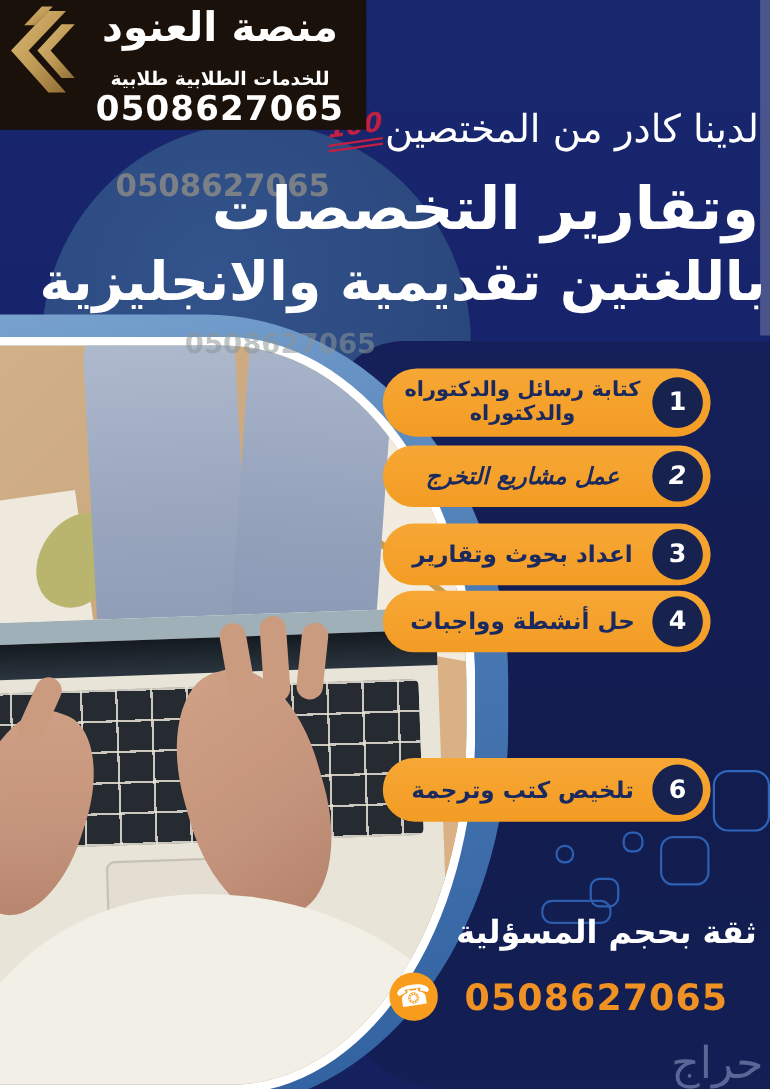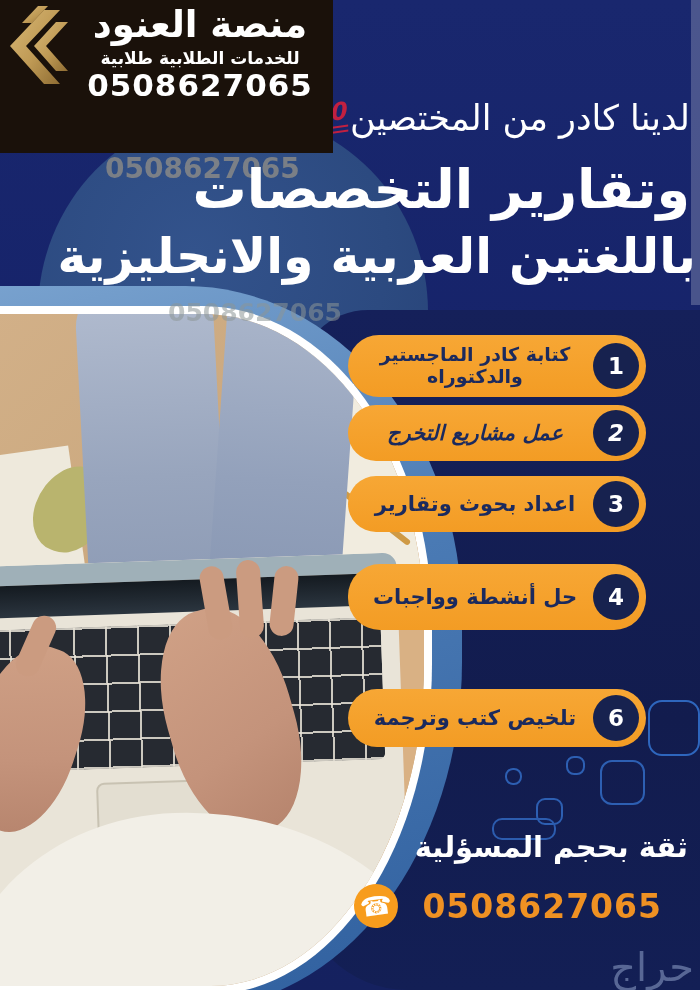--- a/index.html
+++ b/index.html
@@ -44,26 +44,26 @@
   .hand-left{left:-16px;top:330px;width:104px;height:190px;transform:rotate(18deg);}
   .hand-right{left:178px;top:292px;width:126px;height:230px;transform:rotate(-16deg);}
   .finger{background:#cb9b80;border-radius:14px;}
   .f1{left:34px;top:300px;width:24px;height:64px;transform:rotate(24deg);}
   .f2{left:214px;top:252px;width:24px;height:74px;transform:rotate(-10deg);}
   .f3{left:248px;top:246px;width:24px;height:78px;transform:rotate(-4deg);}
   .f4{left:282px;top:252px;width:24px;height:70px;transform:rotate(6deg);}
   .shirt{left:-36px;top:498px;width:500px;height:260px;background:#f2efe7;transform:rotate(-2deg);
          border-radius:45% 55% 0 0 / 75% 85% 0 0;}
   
-  .brandbox{position:absolute;left:0;top:0;width:333px;height:153px;background:#1a110a;z-index:6;
+  .brandbox{position:absolute;left:0;top:0;width:333px;height:118px;background:#1a110a;z-index:6;
             display:flex;align-items:flex-start;}
   .logo{position:absolute;left:4px;top:4px;width:70px;height:84px;}
   .brand-text{position:absolute;right:8px;top:4px;width:250px;text-align:center;direction:rtl;color:#fff;}
   .brand-name{font-size:37px;font-weight:700;letter-spacing:0;line-height:1.15;}
-  .brand-sub{font-size:17px;font-weight:600;margin-top:1px;}
+  .brand-sub{font-size:17px;font-weight:600;margin-top:15px;}
   .brand-phone{font-size:31px;font-weight:700;letter-spacing:1px;direction:ltr;line-height:1.1;}
   
   .tagline{position:absolute;right:12px;top:48px;z-index:5;direction:rtl;color:#efa42e;
            font-size:29px;font-weight:700;}
   .hero1{position:absolute;right:10px;top:98px;z-index:5;direction:rtl;color:#fff;
          font-size:35px;font-weight:500;display:flex;align-items:center;gap:2px;}
   .hundred{display:inline-block;transform:rotate(-8deg) skewX(-6deg);color:#c22040;
            font-size:24px;font-weight:700;font-style:italic;
            border-bottom:7px double #c22040;line-height:1;padding-bottom:2px;}
   .hero2{position:absolute;right:10px;top:158px;z-index:5;direction:rtl;color:#fff;
@@ -77,21 +77,21 @@
   .pill{position:absolute;left:348px;width:298px;z-index:5;background:linear-gradient(180deg,#f7a735,#f39c24);
         border-radius:32px;display:flex;align-items:center;justify-content:center;}
   .pill-label{direction:rtl;text-align:center;color:#1b2a5e;font-weight:700;
               padding:0 60px 0 16px;width:100%;line-height:1.15;}
   .pill-num{position:absolute;right:7px;top:50%;transform:translateY(-50%);width:46px;height:46px;
             border-radius:50%;background:#17224f;color:#fff;font-size:23px;font-weight:700;
             display:flex;align-items:center;justify-content:center;}
   .p1{top:335px;height:62px;}  .p1 .pill-label{font-size:19px;}
   .p2{top:405px;height:56px;font-style:italic;}  .p2 .pill-label{font-size:21px;}
   .p3{top:476px;height:56px;}  .p3 .pill-label{font-size:21px;}
-  .p4{top:564px;height:66px;}  .p4 .pill-label{font-size:21px;}
+  .p4{top:537px;height:56px;}  .p4 .pill-label{font-size:21px;}
   .p5{top:617px;height:56px;}  .p5 .pill-label{font-size:21px;}
   .p6{top:689px;height:58px;}  .p6 .pill-label{font-size:21px;}
   
   .sq{position:absolute;z-index:5;border:2px solid #2d5fb2;border-radius:8px;background:transparent;}
   .sq1{left:505px;top:768px;width:17px;height:17px;}
   .sq2{left:536px;top:798px;width:27px;height:27px;border-radius:9px;}
   .sq3{left:566px;top:756px;width:19px;height:19px;}
   .sq4{left:600px;top:760px;width:45px;height:45px;border-radius:12px;}
   .sq5{left:648px;top:700px;width:52px;height:56px;border-radius:14px;border-color:#2e66bd;}
   .sq6{left:492px;top:818px;width:64px;height:22px;border-radius:10px;border-color:#2c5cae;}
@@ -158,25 +158,25 @@
       <div class="brand-phone">0508627065</div>
     </div>
   </div>
 
   <div class="hero1">
     <span>لدينا كادر من المختصين</span>
     <span class="hundred"><span>100</span></span>
   </div>
   <div class="wm wm1">0508627065</div>
   <div class="hero2">وتقارير التخصصات</div>
-  <div class="hero3">باللغتين العربية والانجليزية</div>
+  <div class="hero3">باللغتين تقديمية والانجليزية</div>
   <div class="wm wm2">0508627065</div>
 
   <div class="pill p1">
-    <div class="pill-label">كتابة كادر الماجستير والدكتوراه</div>
+    <div class="pill-label">كتابة رسائل والدكتوراه والدكتوراه</div>
     <div class="pill-num">1</div>
   </div>
   <div class="pill p2">
     <div class="pill-label">عمل مشاريع التخرج</div>
     <div class="pill-num">2</div>
   </div>
   <div class="pill p3">
     <div class="pill-label">اعداد بحوث وتقارير</div>
     <div class="pill-num">3</div>
   </div>

